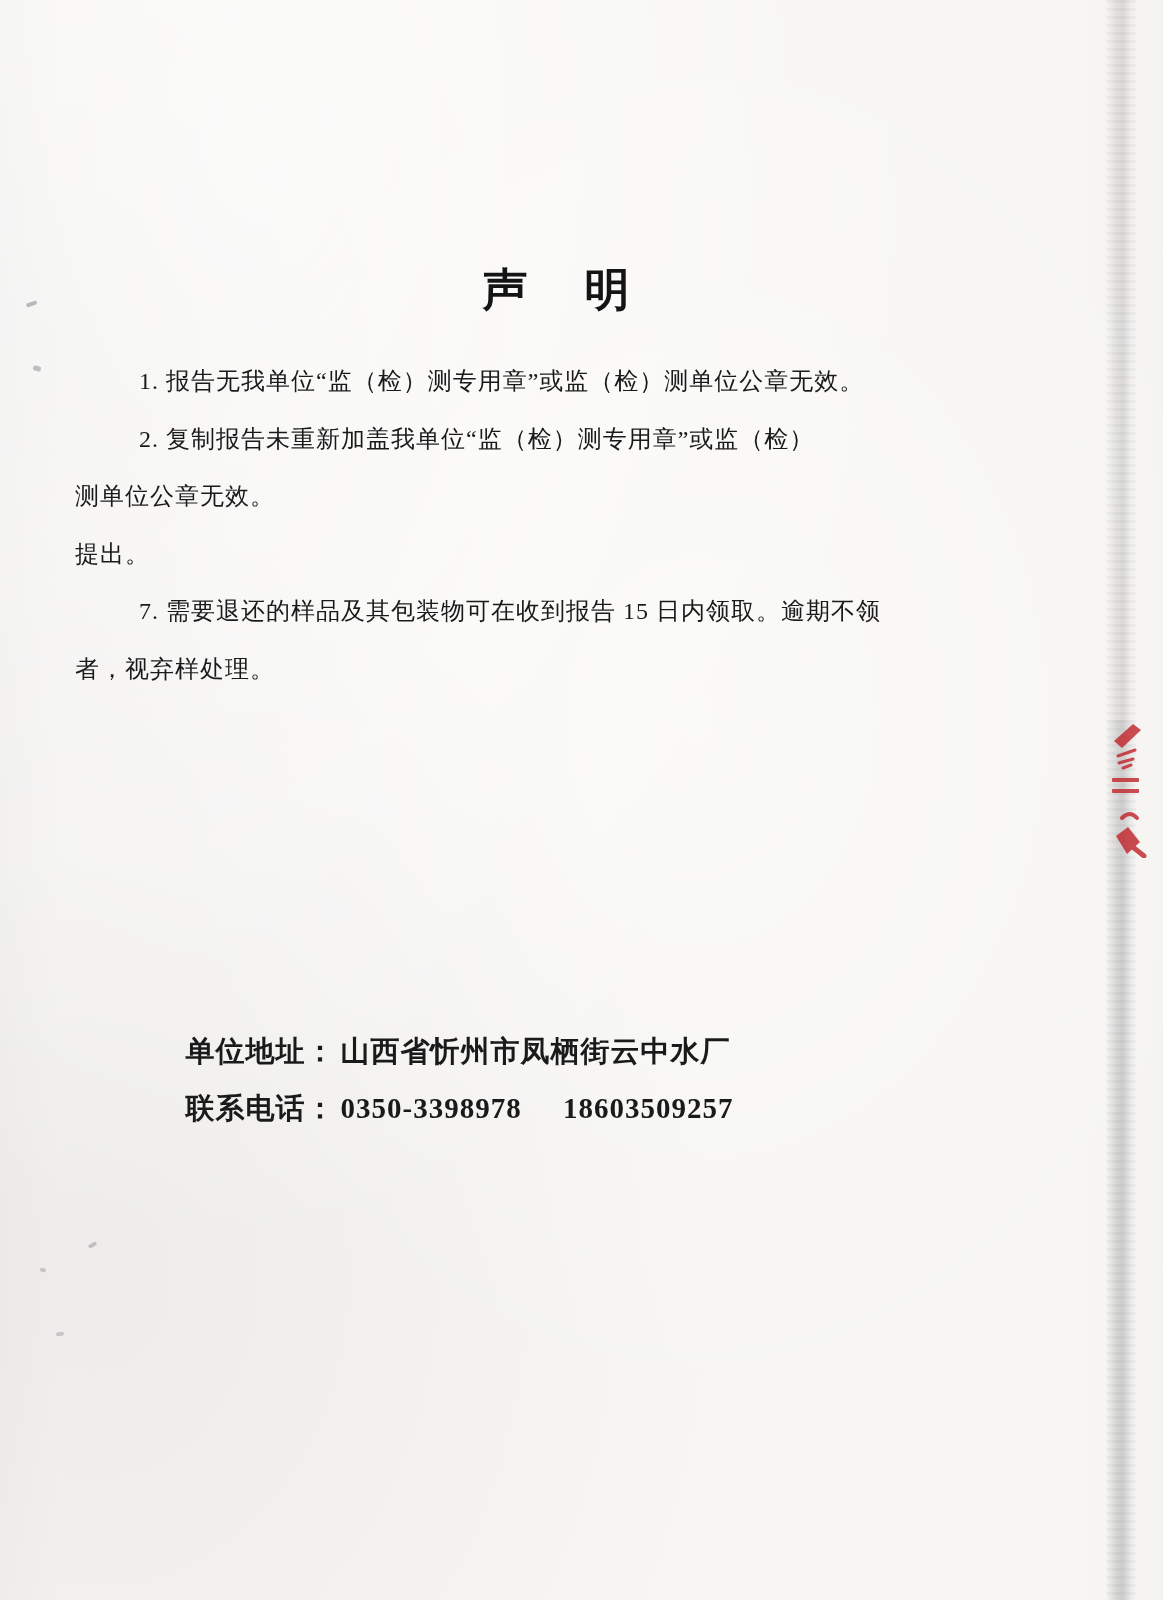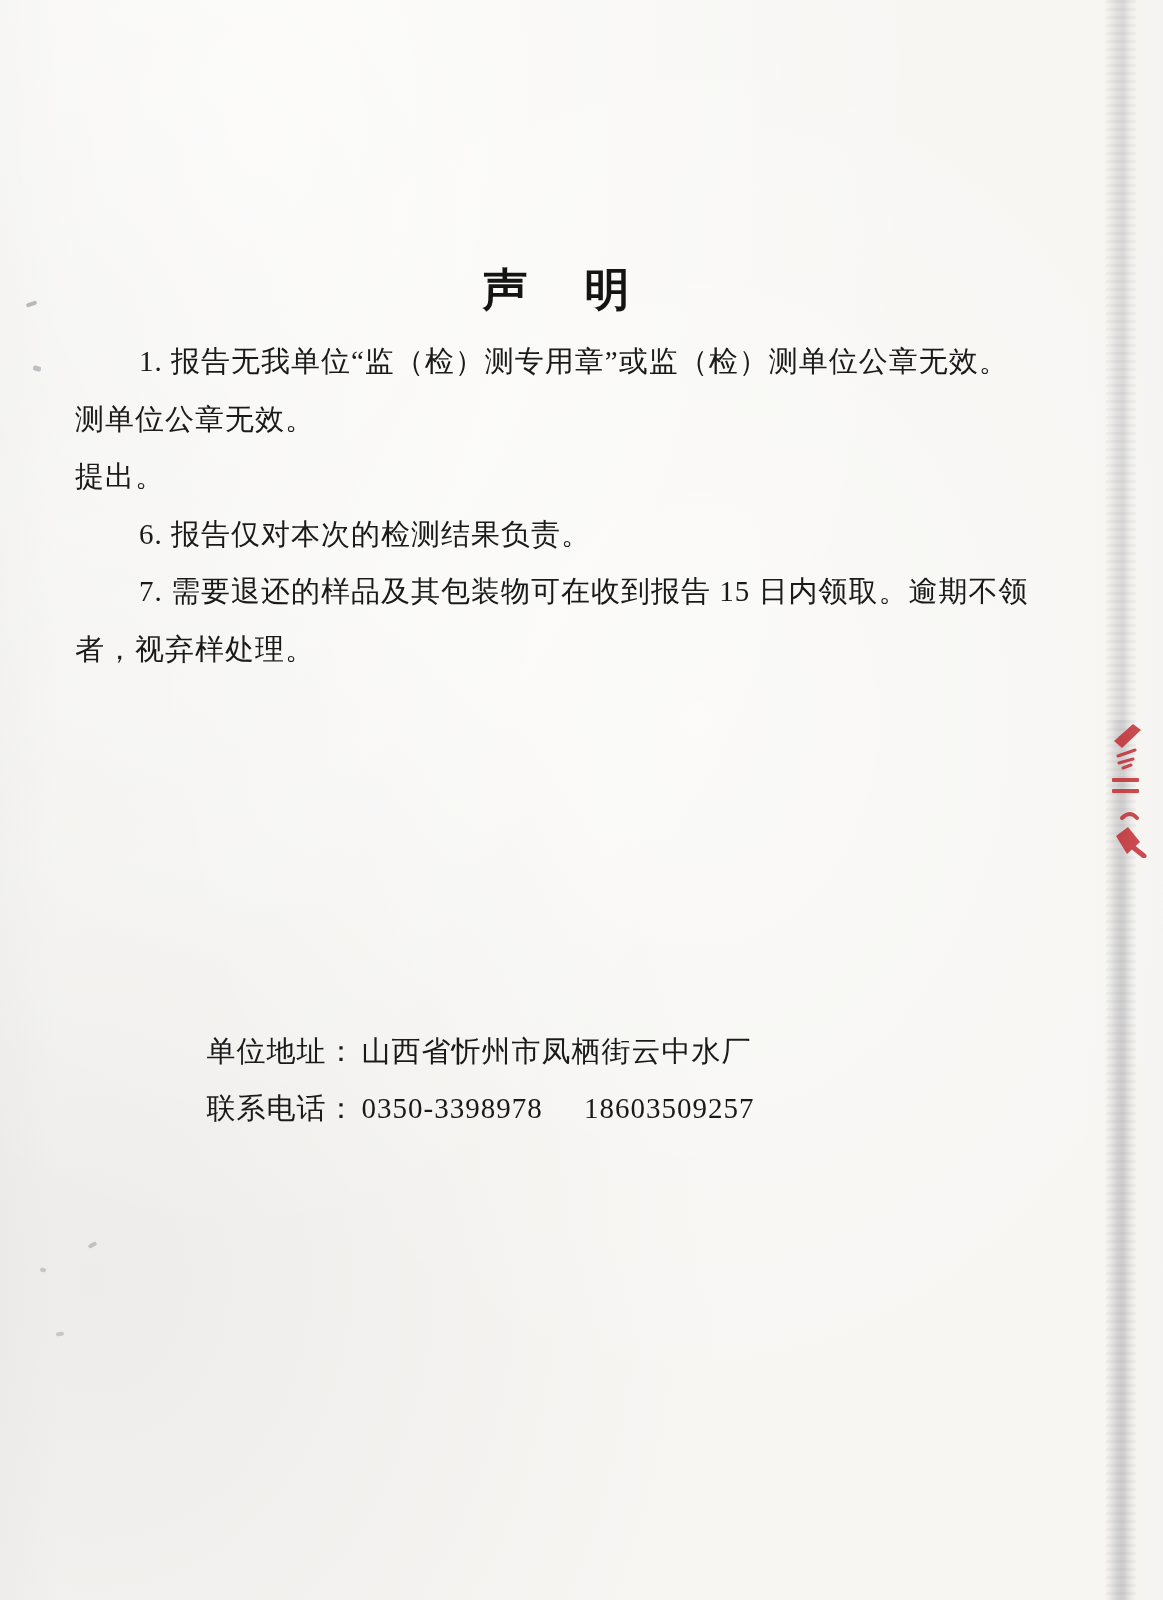--- a/index.html
+++ b/index.html
@@ -53,36 +53,37 @@
     font-family: Liberation Mono, monospace;
     font-size: 45px;
     font-weight: bold;
     letter-spacing: 6px;
     color: #141414;
     white-space: pre;
   }
 
   .body-text {
     position: absolute;
-    top: 333px; left: 75px; width: 980px;
-    font-size: 29px;
+    top: 353px; left: 75px; width: 980px;
+    font-size: 24px;
     letter-spacing: 1px;
   }
   .line {
     height: 57.5px;
     line-height: 57.5px;
     white-space: pre;
   }
   .line.indent { text-indent: 64px; }
 
   .contact {
     position: absolute;
-    top: 965px; left: 157px;
+    top: 965px; left: 136px;
     font-size: 29px;
     letter-spacing: 1px;
+    font-weight: bold;
   }
   .contact-row { height: 57.5px; line-height: 57.5px; white-space: pre; }
   .contact-value { margin-left: 5px; }
 </style>
 </head>
 <body>
 
 <div class="page">
 
   <div class="edge-band"></div>
@@ -102,23 +103,23 @@
   <div class="speck s1"></div>
   <div class="speck s2"></div>
   <div class="speck s3"></div>
   <div class="speck s4"></div>
   <div class="speck s5"></div>
 
   <h1 class="title">声　明</h1>
 
   <div class="body-text">
     <div class="line indent">1. 报告无我单位“监（检）测专用章”或监（检）测单位公章无效。</div>
+    <div class="line indent">2. 复制报告未重新加盖我单位“监（检）测专用章”或监（检）</div>
     <div class="line">测单位公章无效。</div>
     <div class="line">提出。</div>
-    <div class="line indent">6. 报告仅对本次的检测结果负责。</div>
     <div class="line indent">7. 需要退还的样品及其包装物可在收到报告 15 日内领取。逾期不领</div>
     <div class="line">者，视弃样处理。</div>
   </div>
 
   <div class="contact">
     <div class="contact-row">
       <span class="contact-label">单位地址：</span><span class="contact-value">山西省忻州市凤栖街云中水厂</span>
     </div>
     <div class="contact-row">
       <span class="contact-label">联系电话：</span><span class="contact-value">0350-3398978     18603509257</span>

